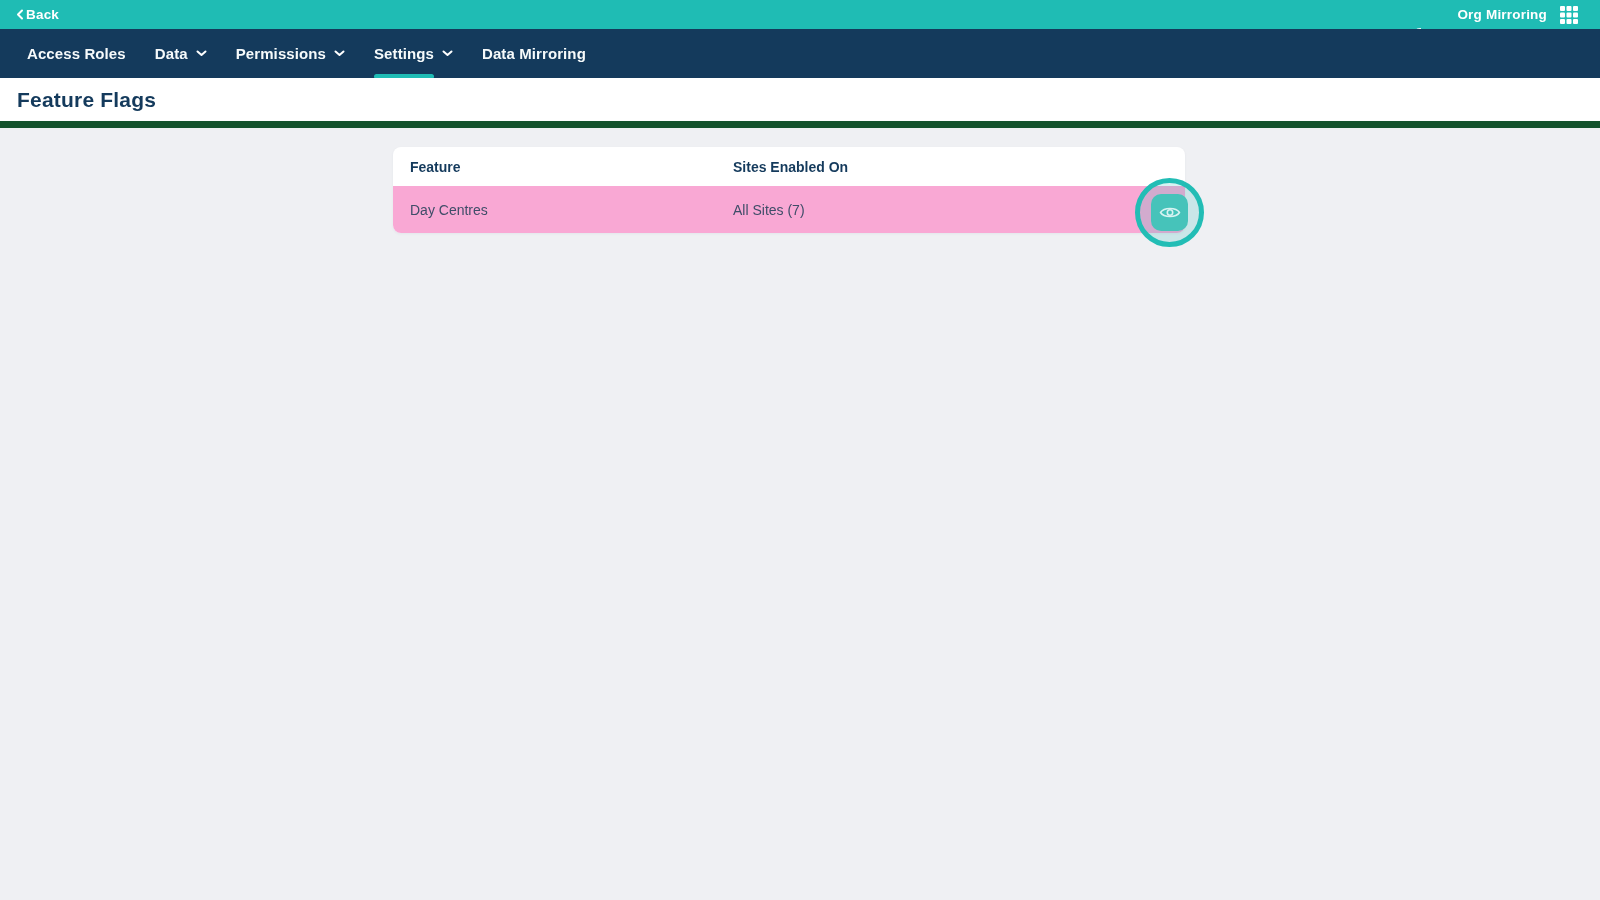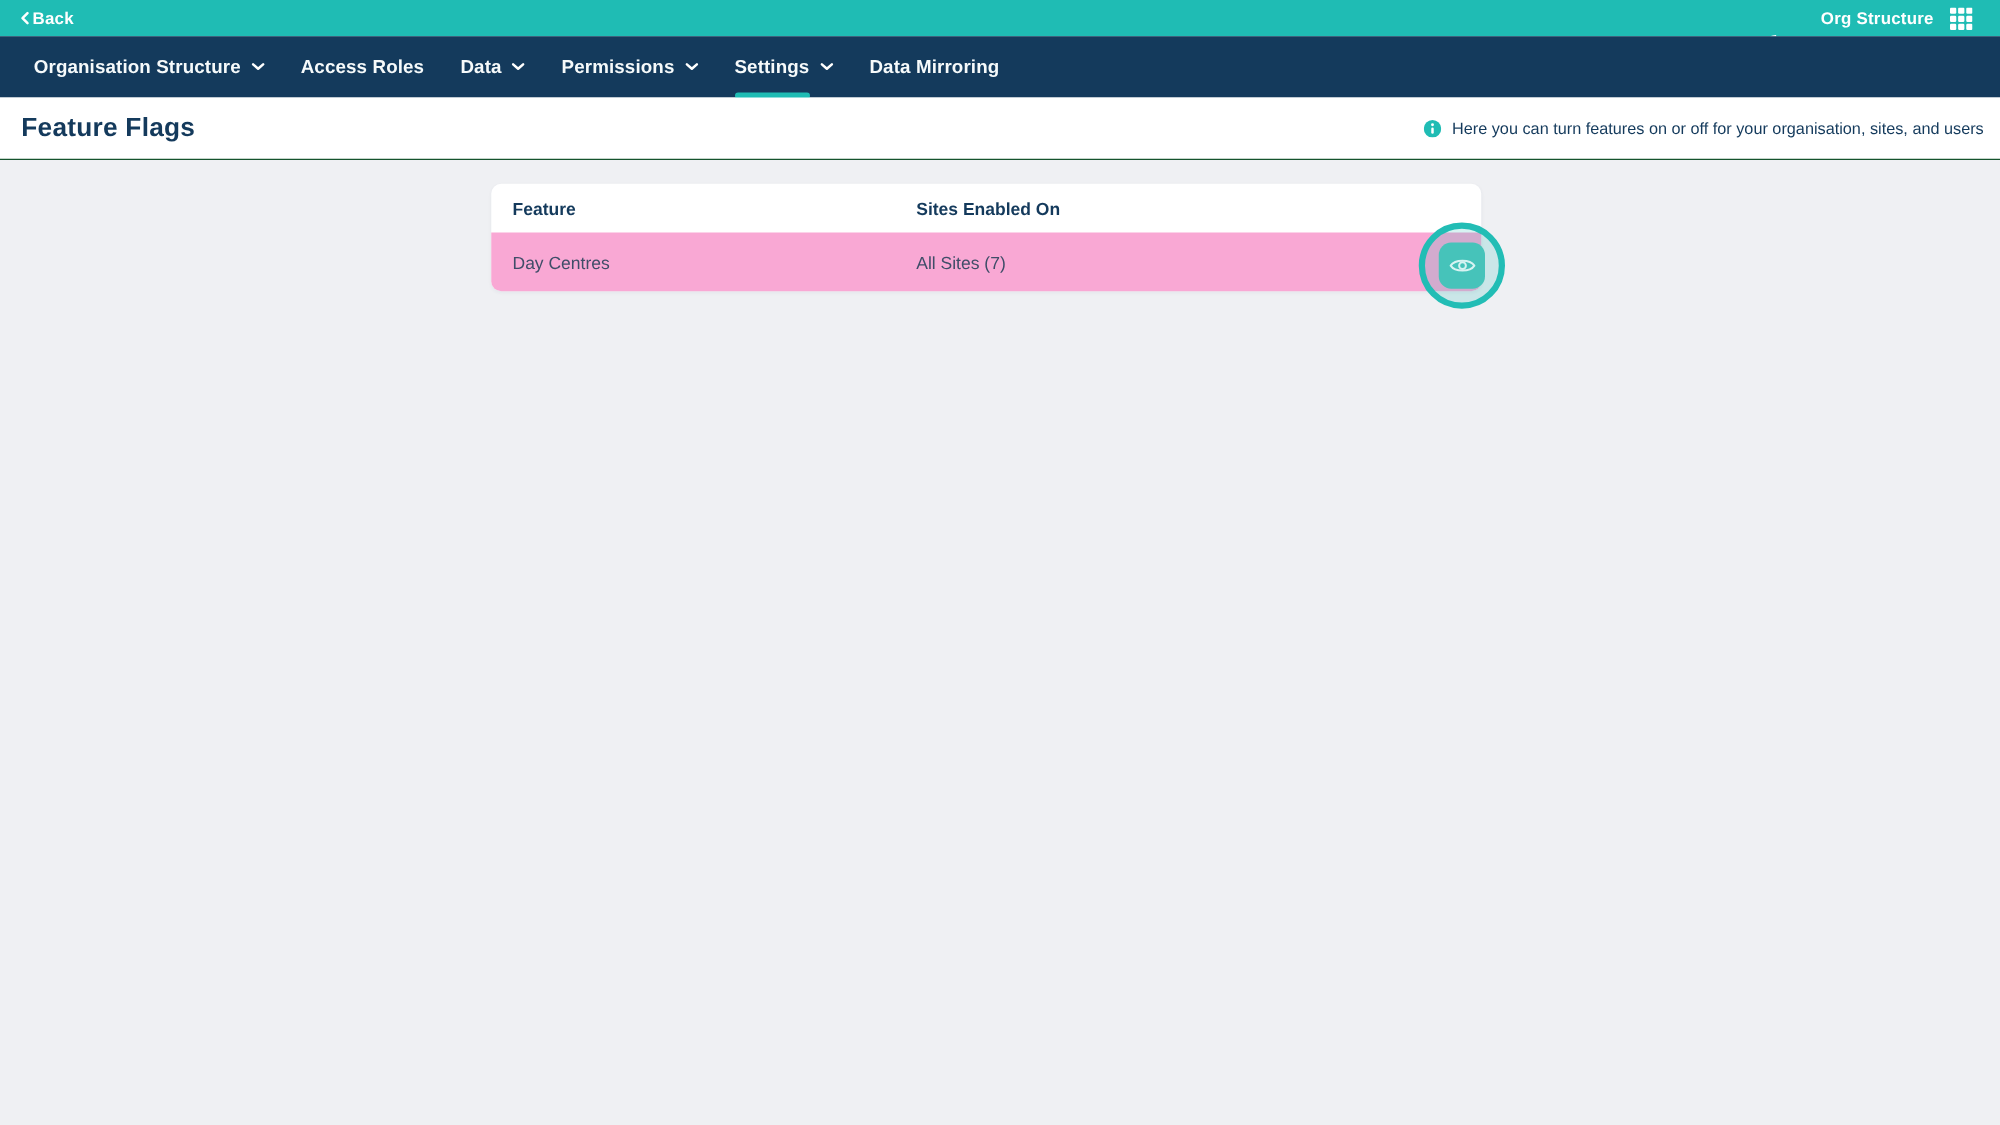--- a/index.html
+++ b/index.html
@@ -34,21 +34,21 @@
     color:#f6fafb; font-size:15px; font-weight:700; letter-spacing:.1px;
   }
   .nav-item.active::after {
     content:""; position:absolute; left:0; right:19px; bottom:-1px; height:5px;
     border-radius:3px; background:#1fbcb4;
   }
 
   
   .page-header {
     position:absolute; left:0; top:78px; width:1600px; height:50px;
-    background:#ffffff; border-bottom:1px solid #14532d;
+    background:#ffffff; border-bottom:7px solid #14532d;
     display:flex; align-items:center; justify-content:space-between;
     padding:0 13px 0 17px;
   }
   .page-title { font-size:21px; font-weight:700; color:#143a5c; letter-spacing:.2px; }
   .info-note { display:flex; align-items:center; gap:9px; font-size:13px; color:#143a5c; }
 
   
   .content { position:absolute; left:0; top:129px; width:1564px; height:771px; background:#eff0f3; }
 
   .card {
@@ -96,49 +96,41 @@
       <span>Logout</span>
       <span class="icon">
         <svg width="19" height="19" viewBox="0 0 19 19">
           <circle cx="9.5" cy="9.5" r="7.6" fill="none" stroke="#ffffff" stroke-width="1.7" stroke-dasharray="40 8" stroke-dashoffset="4"></circle>
           <line x1="17" y1="9.5" x2="6.2" y2="9.5" stroke="#ffffff" stroke-width="1.7" stroke-linecap="round"></line>
           <polyline points="9.6,6 6.1,9.5 9.6,13" fill="none" stroke="#ffffff" stroke-width="1.7" stroke-linecap="round" stroke-linejoin="round"></polyline>
         </svg>
       </span>
     </button>
     <button class="tb-link">
-      <span>Org Structure</span>
+      <span>Org Mirroring</span>
     </button>
     <button class="icon">
       <svg width="18" height="18" viewBox="0 0 18 18">
         <g fill="#ffffff">
           <rect x="0" y="0" width="5" height="5" rx="1"></rect>
             <rect x="6.5" y="0" width="5" height="5" rx="1"></rect>
             <rect x="13" y="0" width="5" height="5" rx="1"></rect>
           <rect x="0" y="6.5" width="5" height="5" rx="1"></rect>
             <rect x="6.5" y="6.5" width="5" height="5" rx="1"></rect>
             <rect x="13" y="6.5" width="5" height="5" rx="1"></rect>
           <rect x="0" y="13" width="5" height="5" rx="1"></rect>
             <rect x="6.5" y="13" width="5" height="5" rx="1"></rect>
             <rect x="13" y="13" width="5" height="5" rx="1"></rect>
         </g>
       </svg>
     </button>
   </div>
 </div>
 
 <div class="navbar">
-  <div class="nav-item">
-    <span>Organisation Structure</span>
-    <span class="icon">
-      <svg width="11" height="7" viewBox="0 0 11 7">
-          <polyline points="1.5,1.5 5.5,5 9.5,1.5" fill="none" stroke="#ffffff" stroke-width="2" stroke-linecap="round" stroke-linejoin="round"></polyline>
-        </svg>
-    </span>
-  </div>
   <div class="nav-item no-drop">
     <span>Access Roles</span>
   </div>
   <div class="nav-item">
     <span>Data</span>
     <span class="icon">
       <svg width="11" height="7" viewBox="0 0 11 7">
           <polyline points="1.5,1.5 5.5,5 9.5,1.5" fill="none" stroke="#ffffff" stroke-width="2" stroke-linecap="round" stroke-linejoin="round"></polyline>
         </svg>
     </span>
@@ -159,30 +151,20 @@
         </svg>
     </span>
   </div>
   <div class="nav-item no-drop">
     <span>Data Mirroring</span>
   </div>
 </div>
 
 <div class="page-header">
   <h1 class="page-title">Feature Flags</h1>
-  <div class="info-note">
-    <span class="icon">
-      <svg width="14" height="14" viewBox="0 0 14 14">
-        <circle cx="7" cy="7" r="7" fill="#1fbcb4"></circle>
-        <circle cx="7" cy="3.8" r="1.15" fill="#ffffff"></circle>
-        <rect x="6" y="5.9" width="2" height="5" rx="1" fill="#ffffff"></rect>
-      </svg>
-    </span>
-    <span>Here you can turn features on or off for your organisation, sites, and users</span>
-  </div>
 </div>
 
 <div class="content">
 
   <div class="card">
     <div class="thead">
       <div class="th c1">Feature</div>
       <div class="th c2">Sites Enabled On</div>
     </div>
     <div class="trow">

